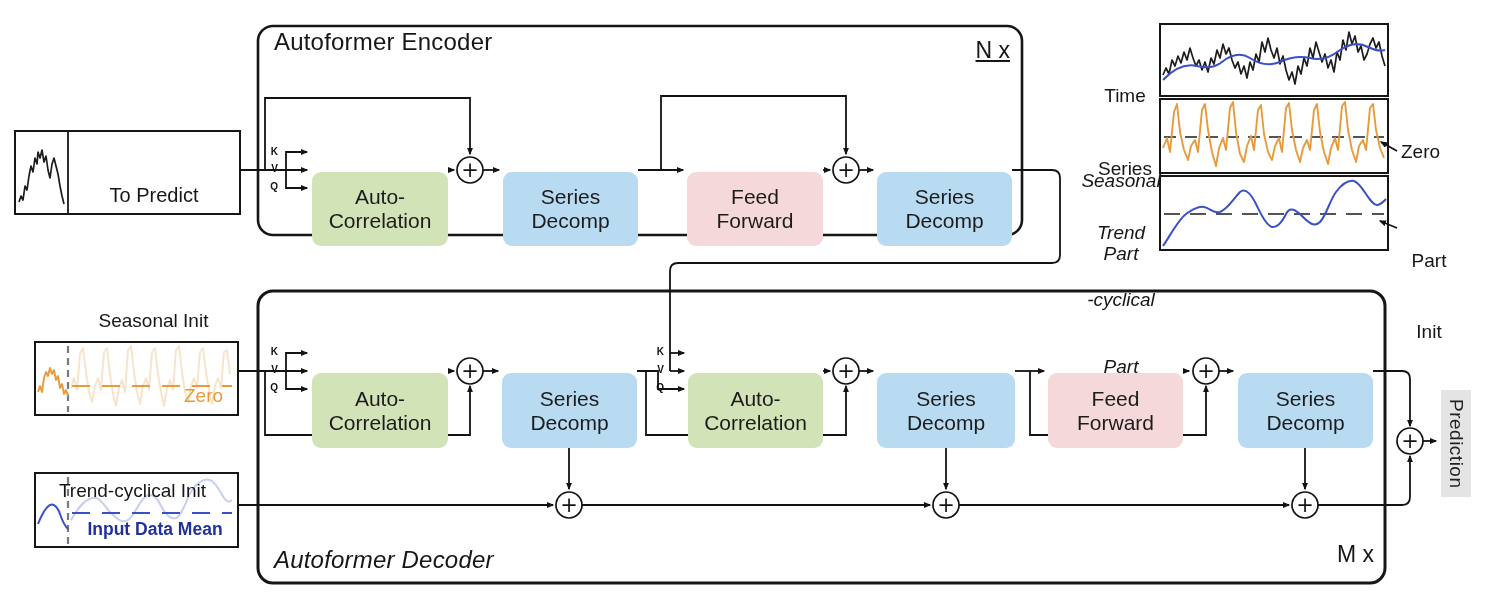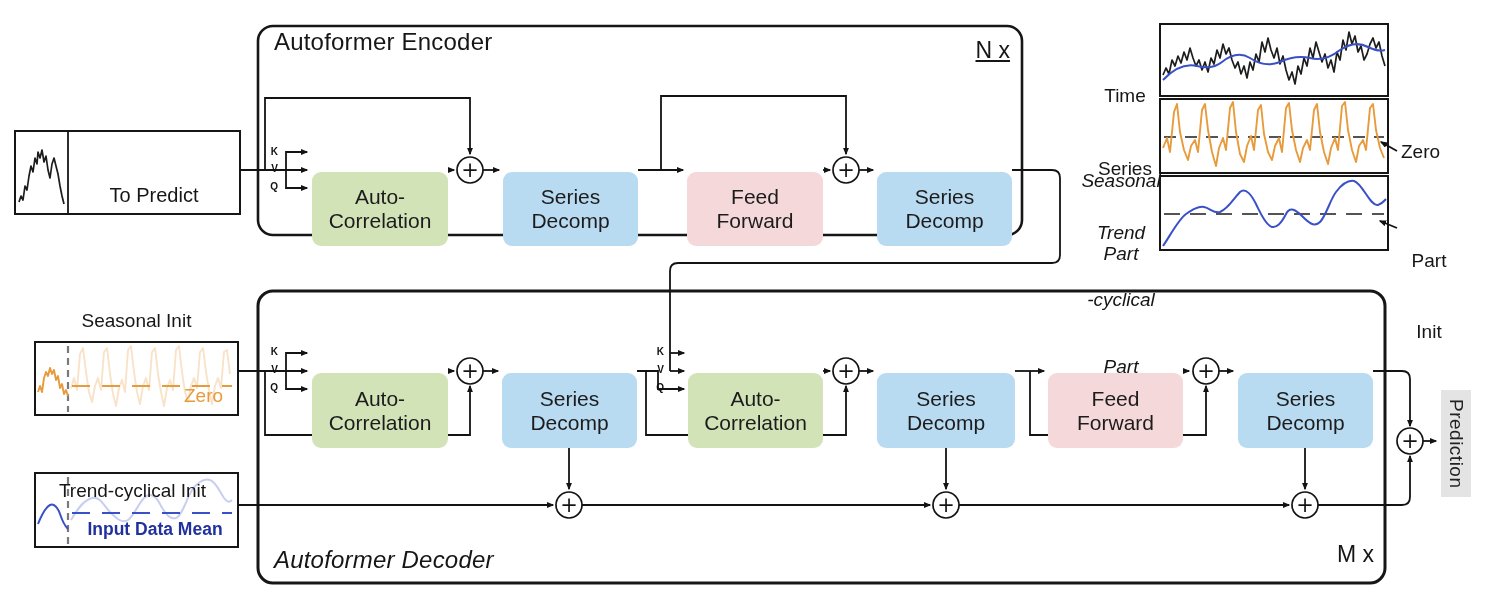--- a/index.html
+++ b/index.html
@@ -151,21 +151,21 @@
     </g>
   </svg>
 
   <div class="lbl title" style="left:274px;top:28px;">Autoformer Encoder</div>
   <div class="lbl repeat" style="left:952px;top:37px;width:58px;text-decoration:underline;">N x</div>
   <div class="lbl title" style="left:274px;top:546px;font-style:italic;">Autoformer Decoder</div>
   <div class="lbl repeat" style="left:1316px;top:541px;width:58px;">M x</div>
 
   <div class="lbl" style="left:70px;top:160px;width:168px;text-align:center;font-size:20px;margin-top:24px;">To Predict</div>
 
-  <div class="lbl small-cap" style="left:35px;top:309px;width:203px;text-align:center;">Seasonal Init</div>
+  <div class="lbl small-cap" style="left:52px;top:309px;width:203px;text-align:center;">Seasonal Init</div>
   <div class="lbl orange-txt" style="left:184px;top:385px;font-size:19px;">Zero</div>
   <div class="lbl small-cap" style="left:20px;top:443px;width:225px;margin-top:36px;">Trend-cyclical Init</div>
   <div class="lbl navy-txt" style="left:72px;top:519px;width:166px;text-align:center;font-size:17.5px;">Input Data Mean</div>
 
   <div class="block g" style="left:312px;top:133px;width:136px;height:74px;">
     <span>Auto-</span>
     <span>Correlation</span>
   </div>
   <div class="block b" style="left:503px;top:133px;width:135px;height:74px;">
     <span>Series</span>

